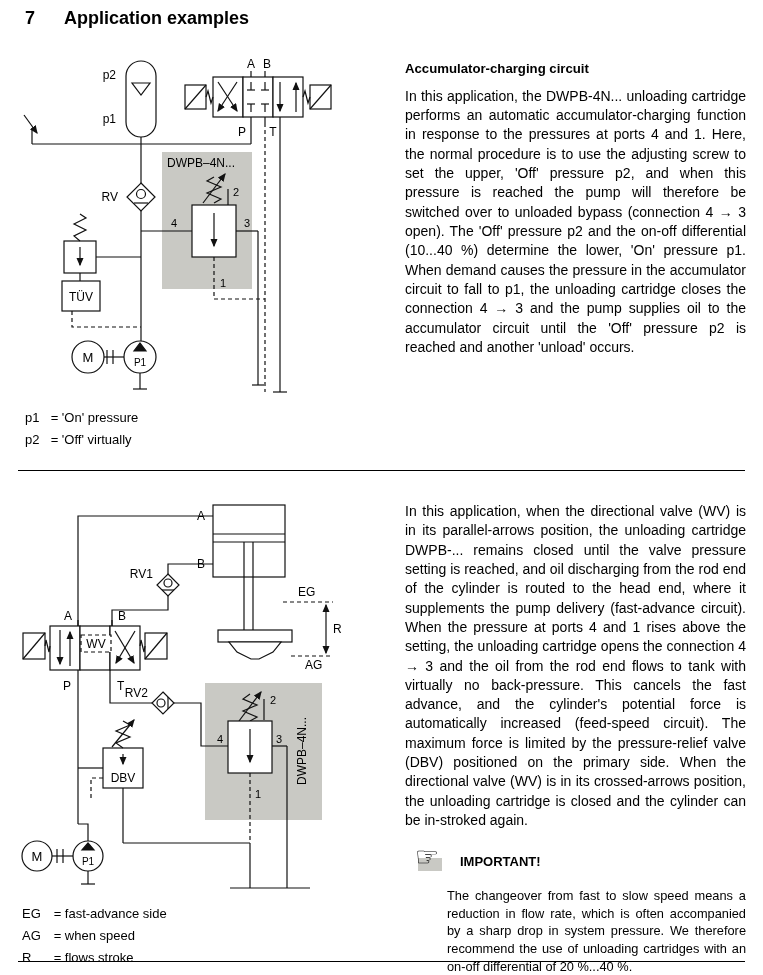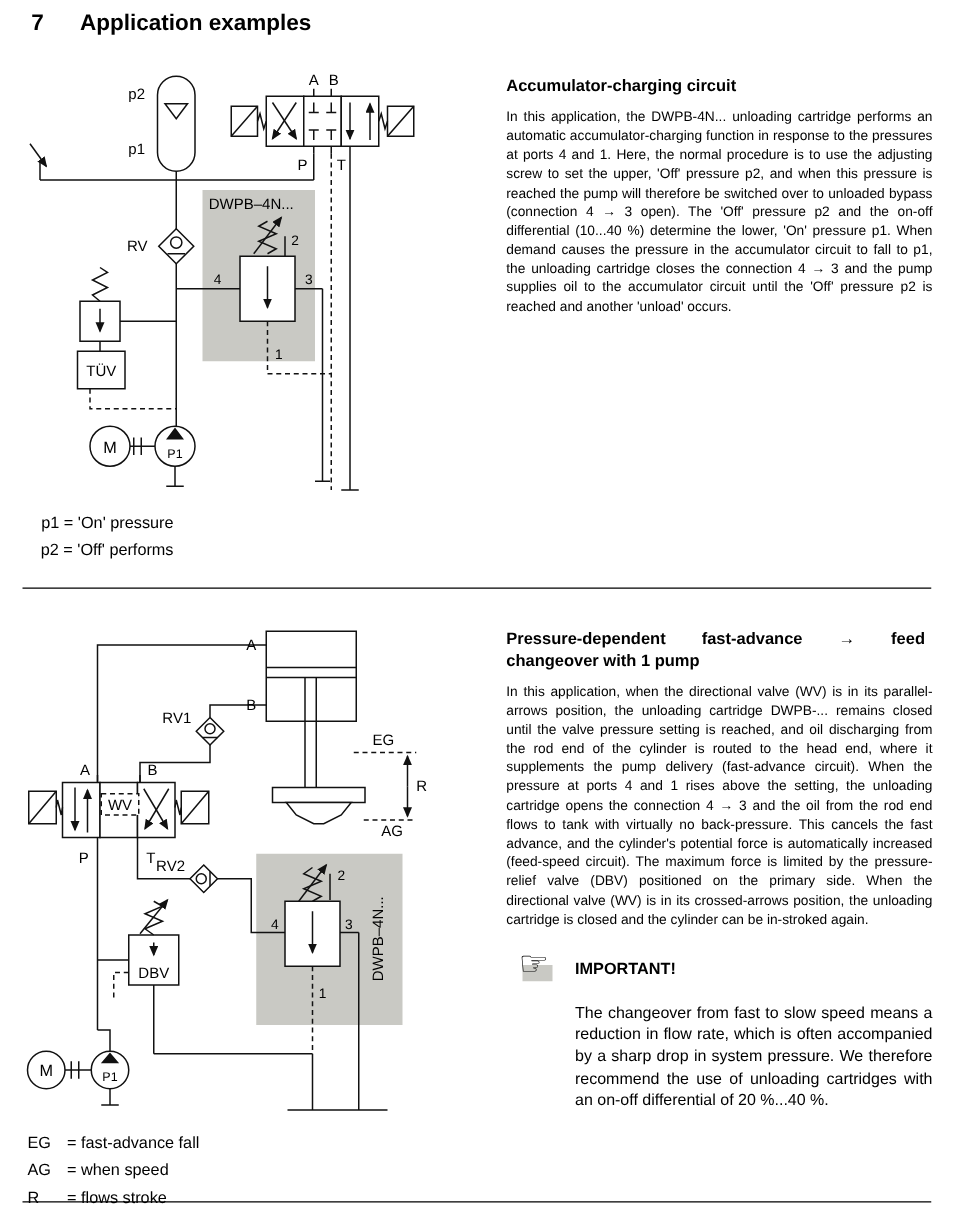--- a/index.html
+++ b/index.html
@@ -3,33 +3,33 @@
 <meta charset="utf-8">
 <style>
   * { box-sizing: border-box; }
   body { margin:0; background:#fff; }
   .page { position:relative; width:763px; height:975px; background:#fff;
           font-family:"Liberation Sans", sans-serif; color:#000; overflow:hidden; }
   .sec-num   { position:absolute; left:25px; top:8px;  font-size:18px; font-weight:bold; }
   .sec-title { position:absolute; left:64px; top:8px;  font-size:18px; font-weight:bold; }
   .col-text  { position:absolute; left:405px; width:341px; }
   .h       { font-size:13.2px; font-weight:bold; text-align:justify; margin:0 6px 9px 0; line-height:1.35; }
-  .body-p  { font-size:11px; line-height:1.38; text-align:justify; margin:0; }
+  .body-p  { font-size:14px; line-height:1.38; text-align:justify; margin:0; }
   .rule    { position:absolute; left:18px; width:727px; border-top:1.4px solid #000; }
   .legend  { position:absolute; font-size:13px; }
   .legend-row { margin-bottom:7px; white-space:nowrap; }
   .legend1 .legend-key { display:inline-block; width:22px; }
   .legend2 .legend-key { display:inline-block; width:28px; }
   .imp { margin-top:18px; }
   .imp-head { display:flex; align-items:center; gap:9px; padding-left:10px; margin-bottom:6px; }
   .hand-wrap { position:relative; width:36px; height:26px; flex:0 0 36px; }
   .hand-bg { position:absolute; left:3px; top:10px; width:24px; height:13px; background:#c9c9c4; }
   .hand    { position:absolute; left:0; top:-4px; font-size:27px; line-height:1; }
   .imp-title { font-size:13px; font-weight:bold; }
-  .imp-body  { font-size:12.8px; line-height:1.38; text-align:justify; margin-left:55px; }
+  .imp-body  { font-size:12.8px; line-height:1.38; text-align:justify; margin-left:42px; }
   svg { position:absolute; }
   svg .shapes { stroke:#111; fill:none; stroke-width:1.2; }
   svg text { font-family:"Liberation Sans", sans-serif; font-size:12px; fill:#000; stroke:none; }
   svg text.sm { font-size:11px; }
   svg text.xs { font-size:10px; }
   .dash { stroke-dasharray:4 3; }
 </style>
 </head>
 <body>
 
@@ -149,28 +149,28 @@
       <text class="sm" x="215" y="141">2</text>
       <text class="sm" x="156" y="172" text-anchor="middle">4</text>
       <text class="sm" x="229" y="172" text-anchor="middle">3</text>
       <text class="sm" x="202" y="232">1</text>
       <text x="63" y="246" text-anchor="middle">TÜV</text>
       <text style="font-size:13px" x="70" y="307" text-anchor="middle">M</text>
       <text class="xs" x="122" y="311" text-anchor="middle">P1</text>
     </g>
   </svg>
 
-  <div class="legend legend1" style="left:25px; top:410px;text-align:right;">
+  <div class="legend legend1" style="left:25px; top:410px;">
     <div class="legend-row">
       <span class="legend-key">p1</span>
       <span>= 'On' pressure</span>
     </div>
     <div class="legend-row">
       <span class="legend-key">p2</span>
-      <span>= 'Off' performs</span>
+      <span>= 'Off' virtually</span>
     </div>
   </div>
 
   <div class="col-text" style="top:60px;">
     <p class="h">Accumulator-charging circuit</p>
     <p class="body-p">In this application, the DWPB-4N... unloading cartridge performs an automatic accumulator-charging function in response to the pressures at ports 4 and 1. Here, the normal procedure is to use the adjusting screw to set the upper, 'Off' pressure p2, and when this pressure is reached the pump will therefore be switched over to unloaded bypass (connection 4 → 3 open). The 'Off' pressure p2 and the on-off differential (10...40 %) determine the lower, 'On' pressure p1. When demand causes the pressure in the accumulator circuit to fall to p1, the unloading cartridge closes the connection 4 → 3 and the pump supplies oil to the accumulator circuit until the 'Off' pressure p2 is reached and another 'unload' occurs.</p>
   </div>
 
   <div class="rule" style="top:470px;"></div>
 
@@ -305,34 +305,33 @@
       <text class="sm" x="240" y="300">1</text>
       <text x="108" y="284" text-anchor="middle">DBV</text>
       <text style="font-size:13px" x="22" y="363" text-anchor="middle">M</text>
       <text class="xs" x="73" y="367" text-anchor="middle">P1</text>
     </g>
   </svg>
 
   <div class="legend legend2" style="left:22px; top:906px;">
     <div class="legend-row">
       <span class="legend-key">EG</span>
-      <span>= fast-advance fall</span>
+      <span>= fast-advance side</span>
     </div>
     <div class="legend-row">
       <span class="legend-key">AG</span>
       <span>= when speed</span>
     </div>
     <div class="legend-row">
       <span class="legend-key">R</span>
       <span>= flows stroke</span>
     </div>
   </div>
 
   <div class="col-text" style="top:502px;">
-    <p class="h">Pressure-dependent fast-advance → feed changeover with 1 pump</p>
     <p class="body-p">In this application, when the directional valve (WV) is in its parallel-arrows position, the unloading cartridge DWPB-... remains closed until the valve pressure setting is reached, and oil discharging from the rod end of the cylinder is routed to the head end, where it supplements the pump delivery (fast-advance circuit). When the pressure at ports 4 and 1 rises above the setting, the unloading cartridge opens the connection 4 → 3 and the oil from the rod end flows to tank with virtually no back-pressure. This cancels the fast advance, and the cylinder's potential force is automatically increased (feed-speed circuit). The maximum force is limited by the pressure-relief valve (DBV) positioned on the primary side. When the directional valve (WV) is in its crossed-arrows position, the unloading cartridge is closed and the cylinder can be in-stroked again.</p>
 
     <div class="imp">
       <div class="imp-head">
         <span class="hand-wrap">
           <span class="hand-bg"></span>
           <span class="hand">☞</span>
         </span>
         <span class="imp-title">IMPORTANT!</span>
       </div>

